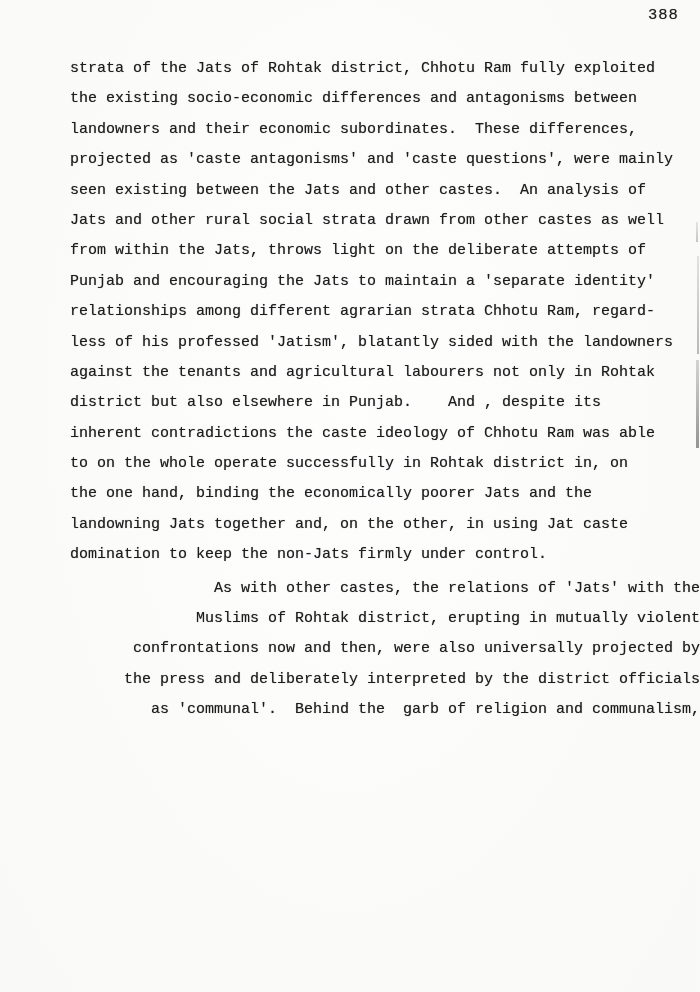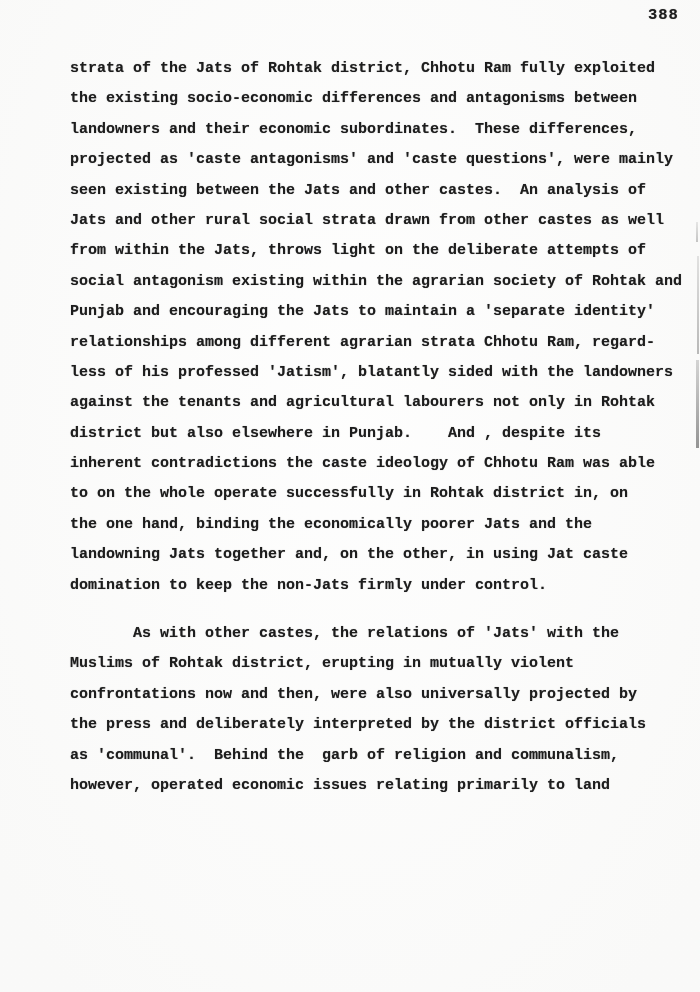--- a/index.html
+++ b/index.html
@@ -15,21 +15,21 @@
   }
   .page {
     position: absolute;
     inset: 0;
     background:
       radial-gradient(ellipse at 50% 40%, rgba(255,255,255,0.6), rgba(0,0,0,0.012) 90%),
       #fcfcfb;
   }
   .typewriter {
     font-family: "Liberation Mono", "DejaVu Sans Mono", monospace;
-    font-weight: bold;
+    font-weight: normal;
     color: #1d1d1d;
     text-shadow: 0 0 0.8px rgba(25,25,25,0.55);
   }
   .page-number {
     position: absolute;
     top: 6px;
     left: 648px;
     font-size: 15.5px;
     letter-spacing: 1px;
     white-space: pre;
@@ -38,21 +38,22 @@
     position: absolute;
     top: 54px;
     left: 70px;
     width: 630px;
     font-size: 15px;
   }
   .paragraph {
     margin: 0;
   }
   .paragraph + .paragraph {
-    margin-top: 18px;
+    margin-top: 3px;
+    text-align: right;
   }
   .line {
     white-space: pre;
     height: 30.4px;
     line-height: 30.4px;
     letter-spacing: 0px;
   }
   
   .scan-mark {
     position: absolute;
@@ -72,39 +73,37 @@
 
   <div class="body-text typewriter" id="page-body">
       <div class="paragraph">
         <div class="line">strata of the Jats of Rohtak district, Chhotu Ram fully exploited</div>
         <div class="line">the existing socio-economic differences and antagonisms between</div>
         <div class="line">landowners and their economic subordinates.  These differences,</div>
         <div class="line">projected as 'caste antagonisms' and 'caste questions', were mainly</div>
         <div class="line">seen existing between the Jats and other castes.  An analysis of</div>
         <div class="line">Jats and other rural social strata drawn from other castes as well</div>
         <div class="line">from within the Jats, throws light on the deliberate attempts of</div>
-        <div class="line">social antagonism existing within the agrarian society of Rohtak and</div>
         <div class="line">Punjab and encouraging the Jats to maintain a 'separate identity'</div>
         <div class="line">relationships among different agrarian strata Chhotu Ram, regard-</div>
         <div class="line">less of his professed 'Jatism', blatantly sided with the landowners</div>
         <div class="line">against the tenants and agricultural labourers not only in Rohtak</div>
         <div class="line">district but also elsewhere in Punjab.    And , despite its</div>
         <div class="line">inherent contradictions the caste ideology of Chhotu Ram was able</div>
         <div class="line">to on the whole operate successfully in Rohtak district in, on</div>
         <div class="line">the one hand, binding the economically poorer Jats and the</div>
         <div class="line">landowning Jats together and, on the other, in using Jat caste</div>
         <div class="line">domination to keep the non-Jats firmly under control.</div>
       </div>
       <div class="paragraph">
         <div class="line">       As with other castes, the relations of 'Jats' with the</div>
         <div class="line">Muslims of Rohtak district, erupting in mutually violent</div>
         <div class="line">confrontations now and then, were also universally projected by</div>
         <div class="line">the press and deliberately interpreted by the district officials</div>
         <div class="line">as 'communal'.  Behind the  garb of religion and communalism,</div>
-        <div class="line">however, operated economic issues relating primarily to land</div>
       </div>
     </div>
 
   <div class="scan-mark seg1"></div>
   <div class="scan-mark seg2"></div>
   <div class="scan-mark seg3"></div>
 
 </div>
 
 </body></html>

